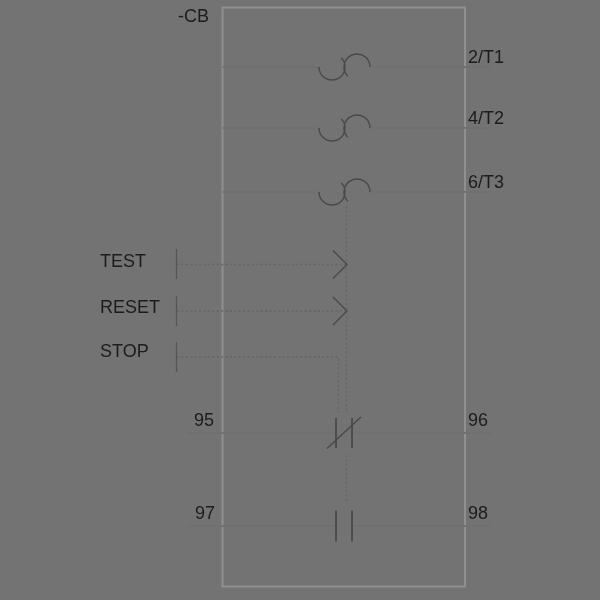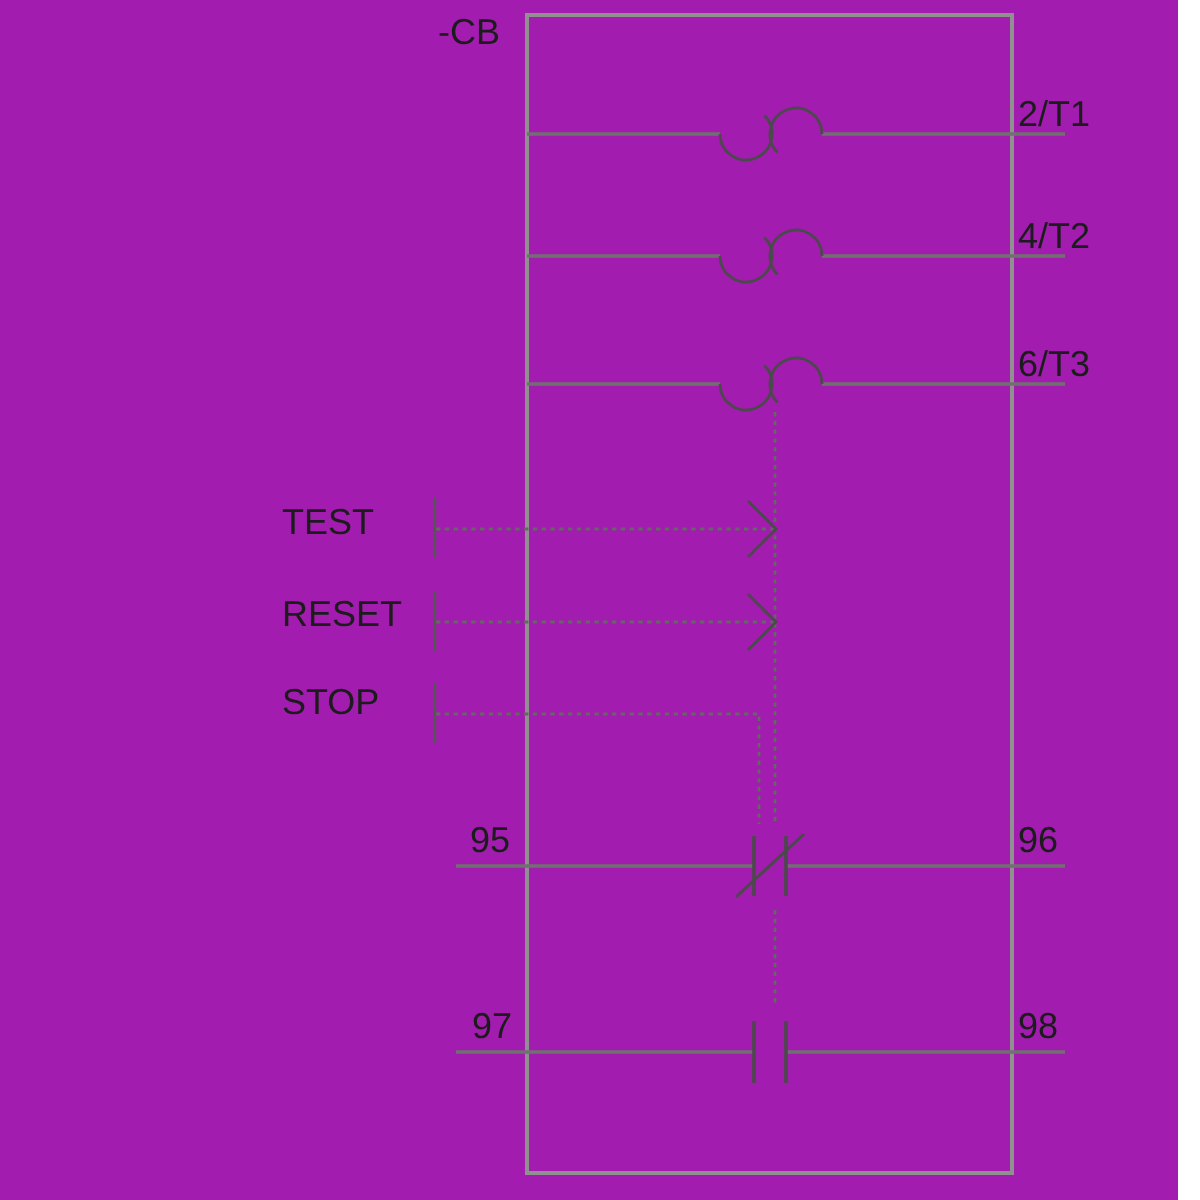--- a/index.html
+++ b/index.html
@@ -5,24 +5,23 @@
   html, body {
     margin: 0;
     padding: 0;
     background: #ffffff;
     width: 600px;
     height: 600px;
     overflow: hidden;
   }
   #stage {
     position: relative;
-    width: 548px;
+    width: 600px;
     height: 600px;
-    background: #a21caf;
-    padding-left: 41px;
+    background: #737373;
   }
   svg {
     display: block;
     font-family: "Liberation Sans", sans-serif;
   }
   text {
     font-size: 18px;
     fill: #1c1c1c;
     font-family: "Liberation Sans", sans-serif;
   }

